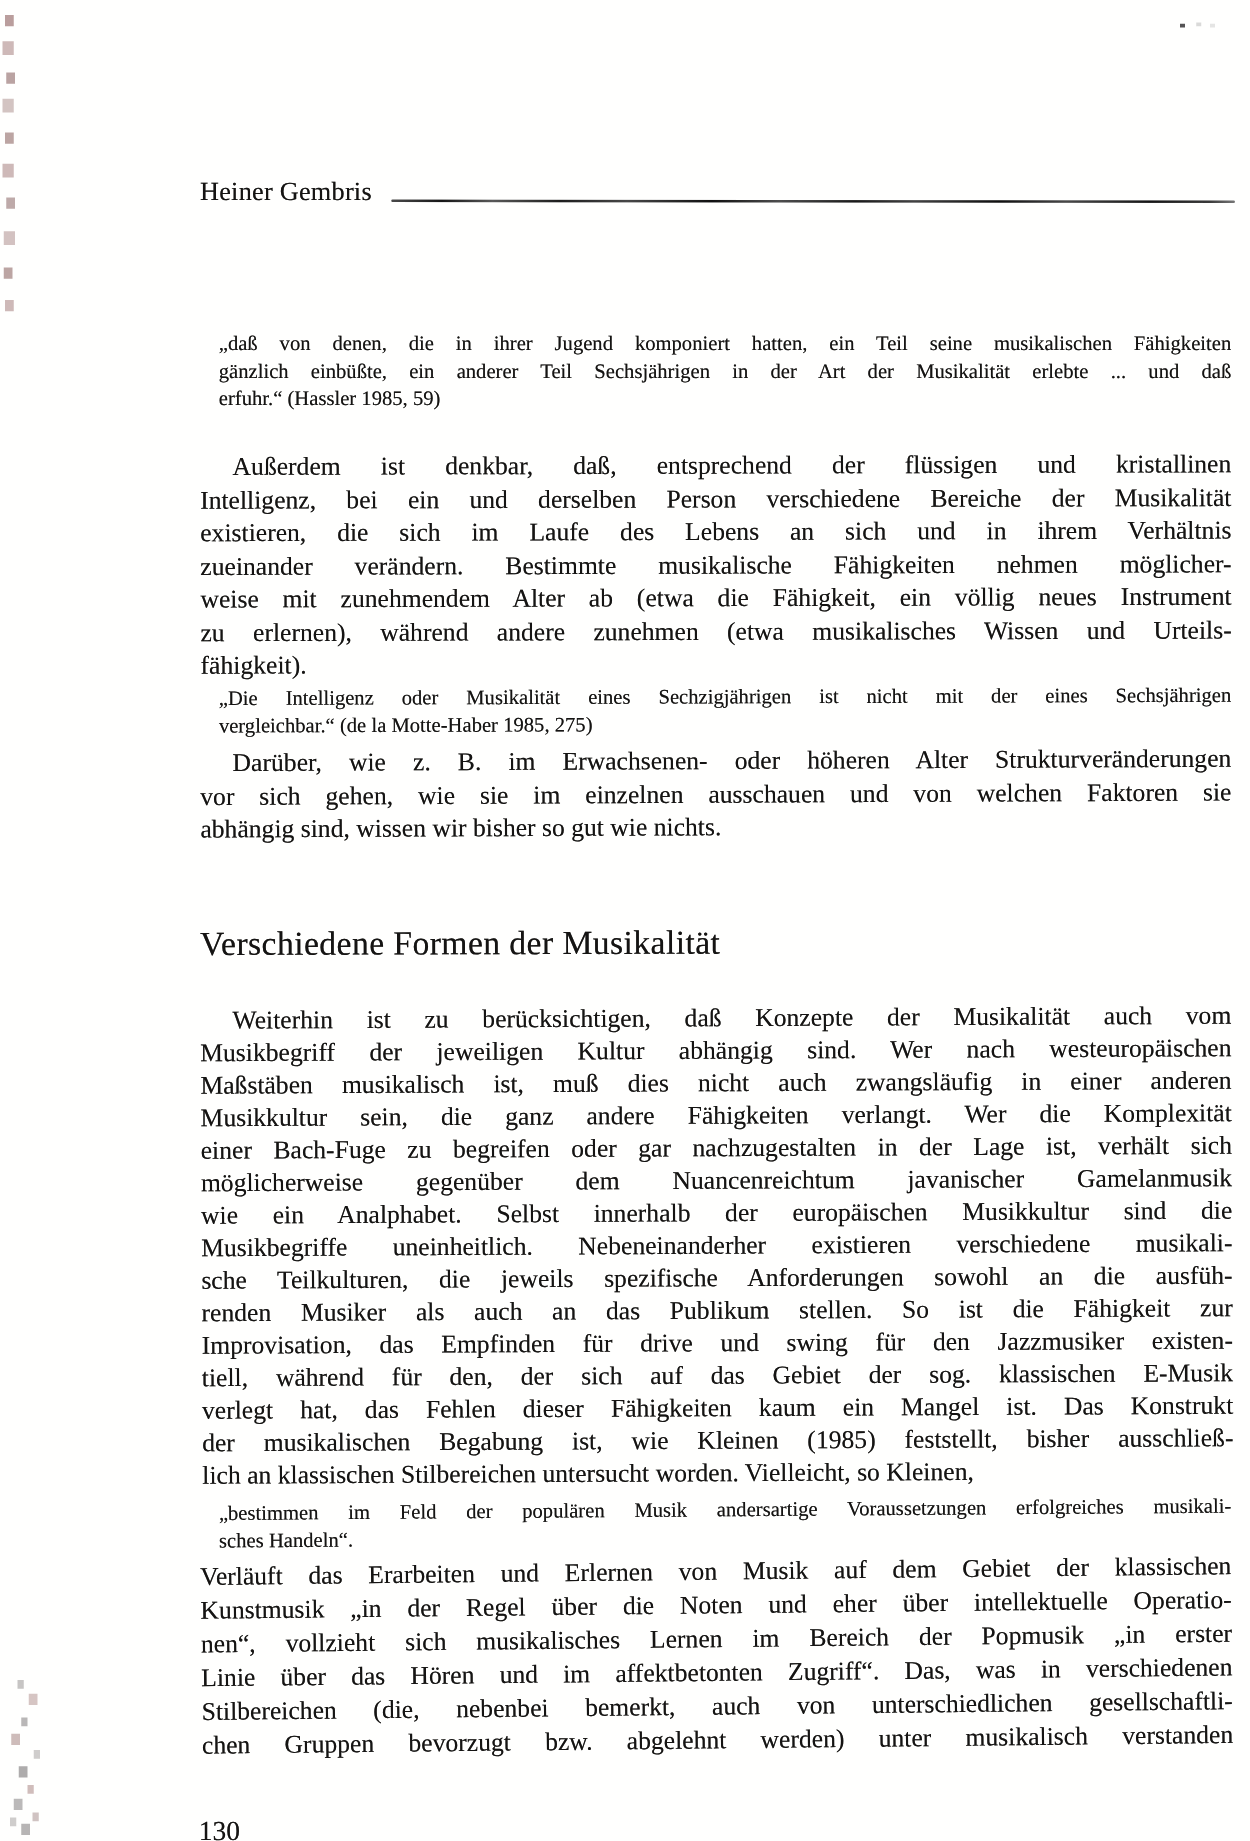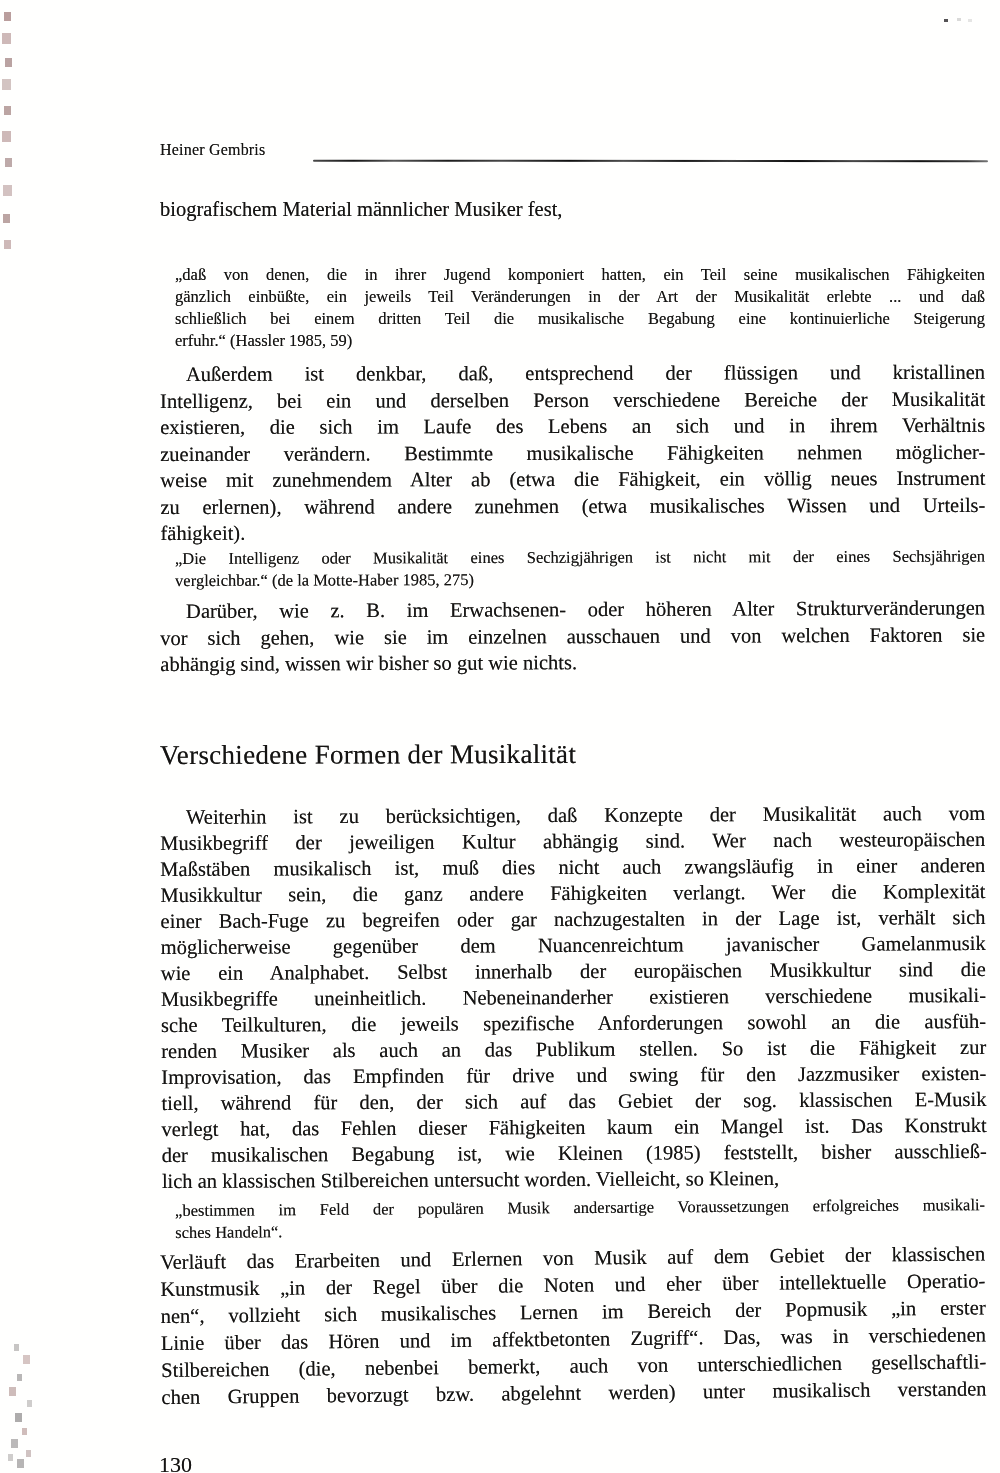--- a/index.html
+++ b/index.html
@@ -9,21 +9,21 @@
     overflow:hidden;
     text-shadow:0 0 .4px rgba(25,24,22,.65);
   }
   .block{position:absolute;transform-origin:left top;}
   .body{font-size:20.5px;line-height:26.5px;width:825px;left:160px;}
   .quote{font-size:16.5px;line-height:22px;width:810px;left:175px;}
   .line{text-align:justify;text-align-last:justify;}
   .flush-last .line:last-child{text-align-last:left;}
   .indent .line:first-child{text-indent:26px;}
 
-  .runhead{left:160px;top:141px;font-size:16px;letter-spacing:.2px;}
+  .runhead{left:160px;top:141px;font-size:21px;letter-spacing:.2px;}
   .rule{
     position:absolute;left:313px;top:160px;width:675px;height:2px;
     background:linear-gradient(90deg,#4a4a4a,#161616 6%,#585858 12%,#1d1d1d 20%,
       #474747 28%,#101010 38%,#4d4d4d 46%,#1a1a1a 55%,#424242 62%,#0f0f0f 72%,
       #484848 80%,#151515 90%,#3a3a3a 97%,#777);
     transform:rotate(.06deg);border-radius:1px;
   }
 
   .p1{top:196px;line-height:26px;}
   .q1{top:264px;}
@@ -64,27 +64,25 @@
 </style>
 </head>
 <body>
 
 <div class="page">
 
   <div class="block runhead">Heiner Gembris</div>
   <div class="rule"></div>
 
   <div class="block body p1 flush-last">
-      <div class="line">biografischem Material männlicher Musiker fest,</div>
     </div>
 
   <div class="block quote q1 flush-last">
       <div class="line">„daß von denen, die in ihrer Jugend komponiert hatten, ein Teil seine musikalischen Fähigkeiten</div>
-      <div class="line">gänzlich einbüßte, ein jeweils Teil Veränderungen in der Art der Musikalität erlebte ... und daß</div>
-      <div class="line">schließlich bei einem dritten Teil die musikalische Begabung eine kontinuierliche Steigerung</div>
+      <div class="line">gänzlich einbüßte, ein anderer Teil Sechsjährigen in der Art der Musikalität erlebte ... und daß</div>
       <div class="line">erfuhr.“ (Hassler 1985, 59)</div>
     </div>
 
   <div class="block body p2 indent flush-last">
       <div class="line">Außerdem ist denkbar, daß, entsprechend der flüssigen und kristallinen</div>
       <div class="line">Intelligenz, bei ein und derselben Person verschiedene Bereiche der Musikalität</div>
       <div class="line">existieren, die sich im Laufe des Lebens an sich und in ihrem Verhältnis</div>
       <div class="line">zueinander verändern. Bestimmte musikalische Fähigkeiten nehmen möglicher-</div>
       <div class="line">weise mit zunehmendem Alter ab (etwa die Fähigkeit, ein völlig neues Instrument</div>
       <div class="line">zu erlernen), während andere zunehmen (etwa musikalisches Wissen und Urteils-</div>

